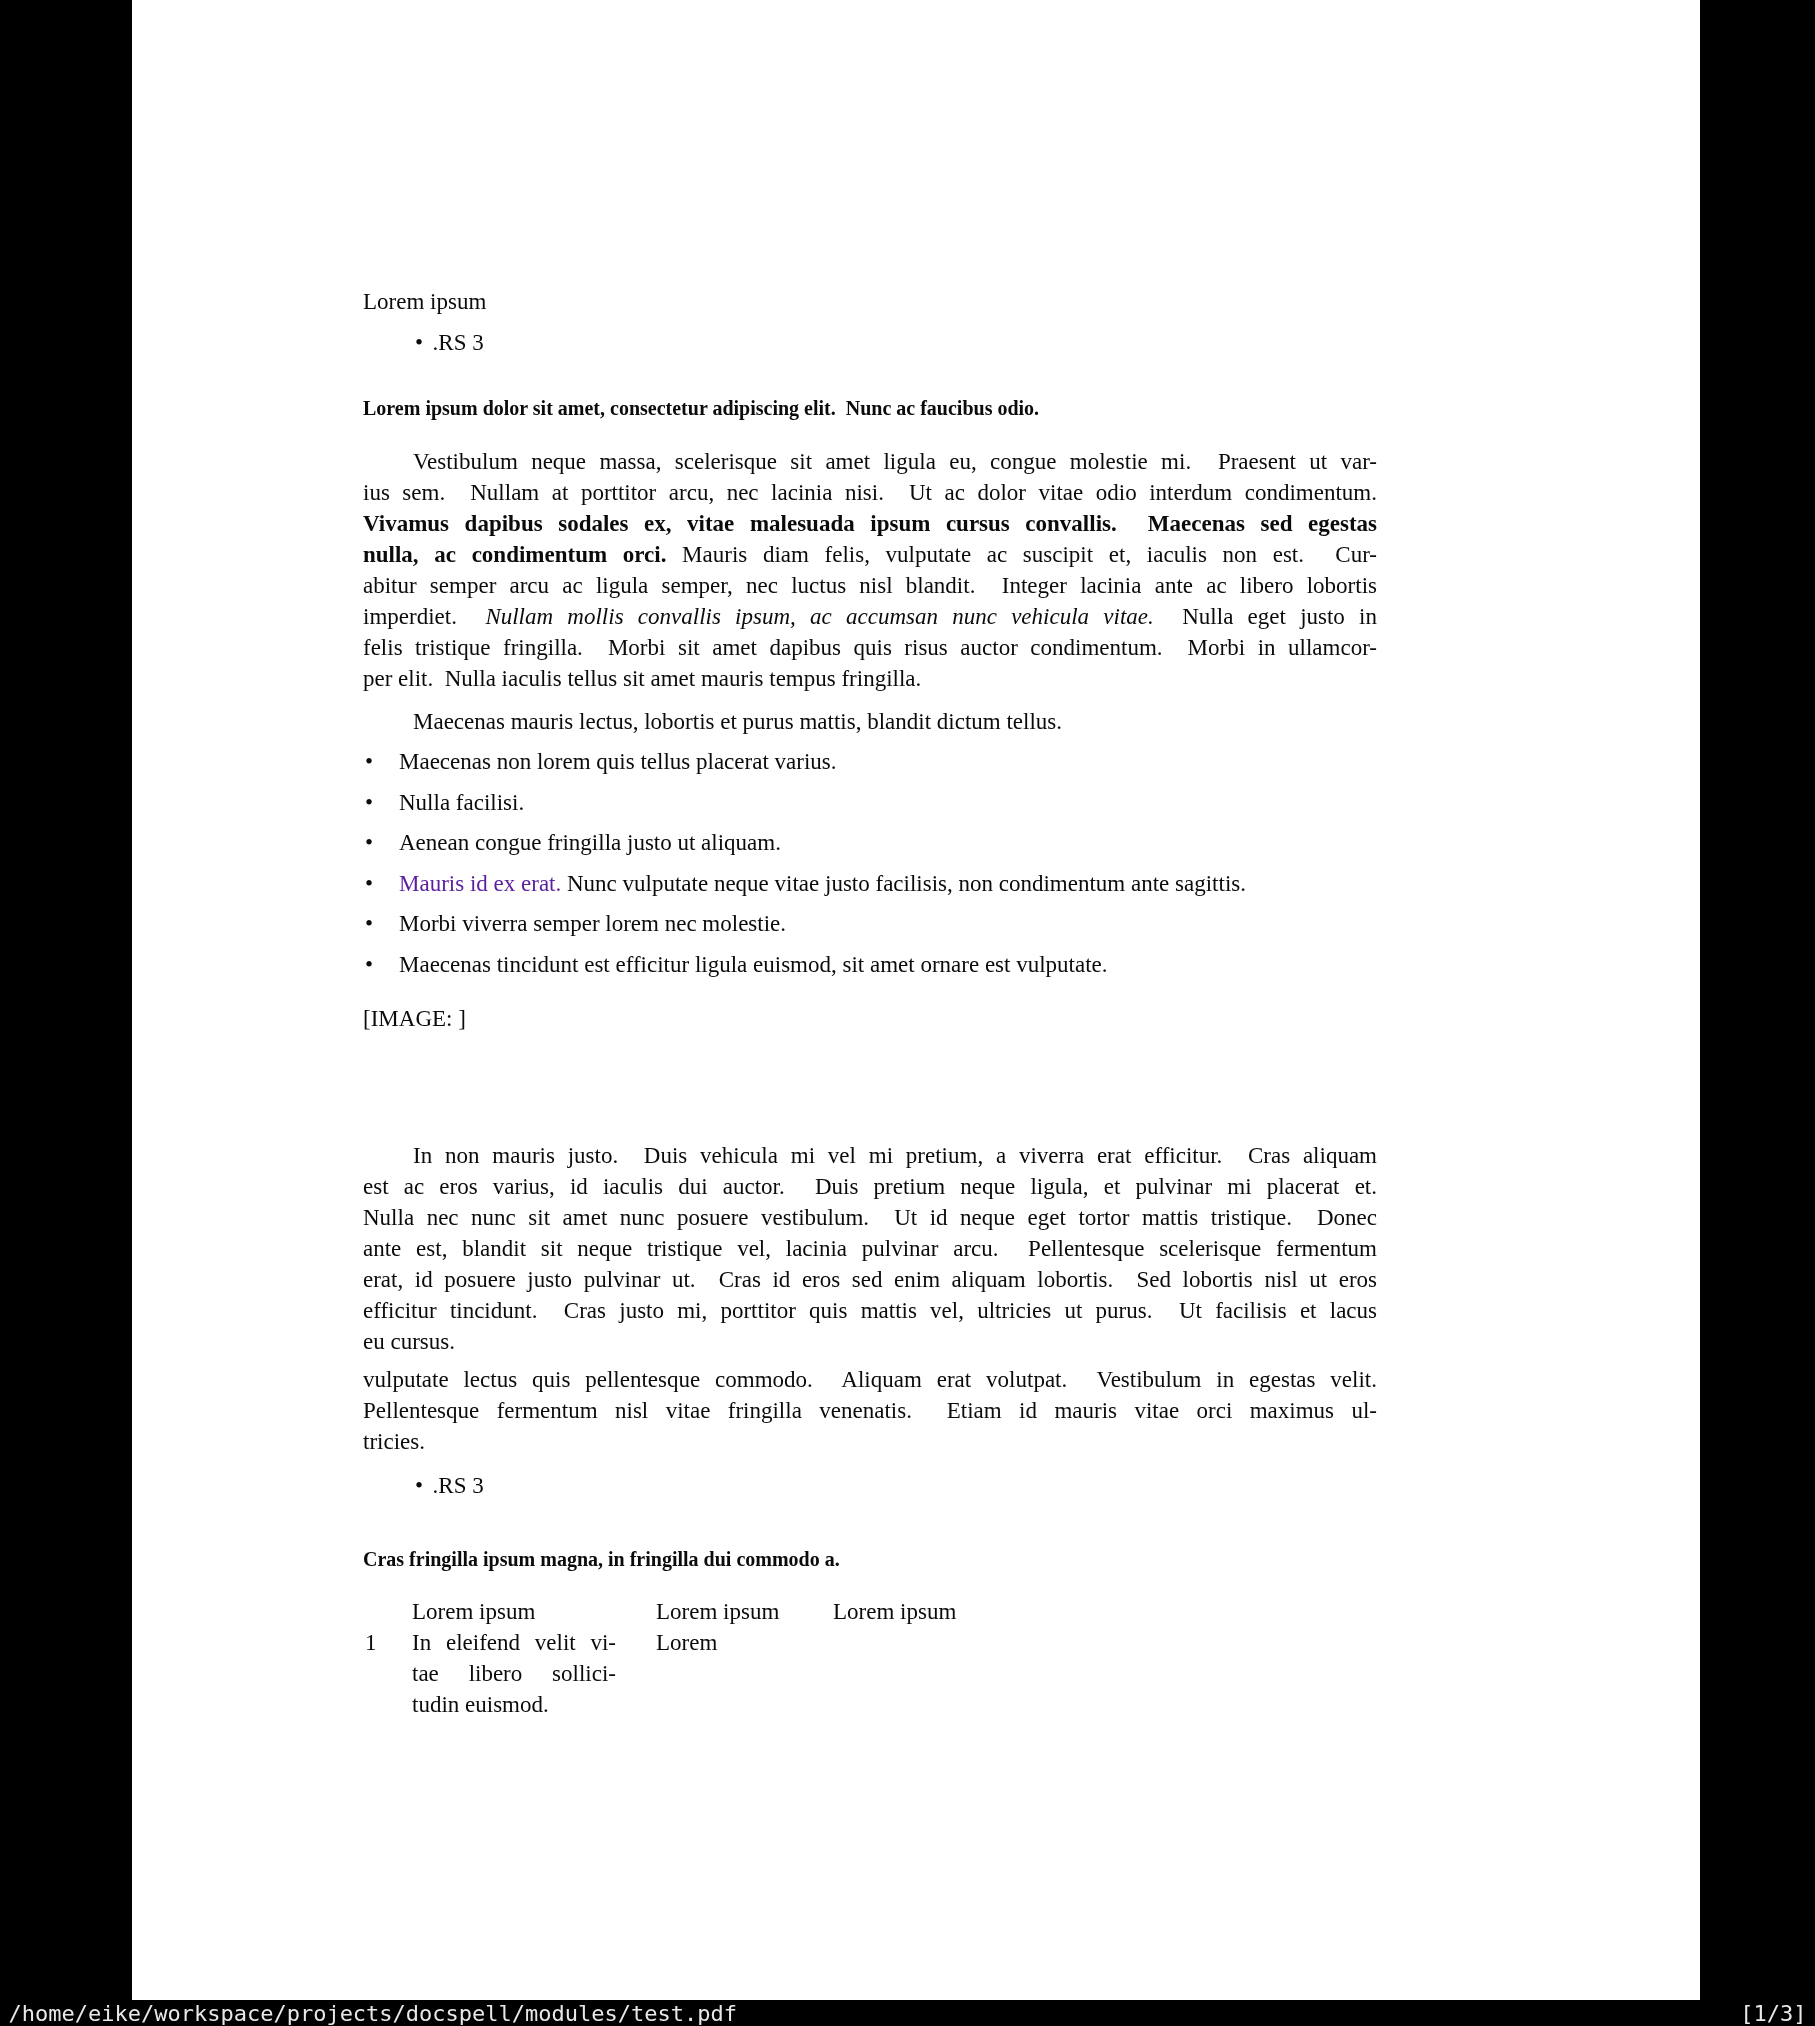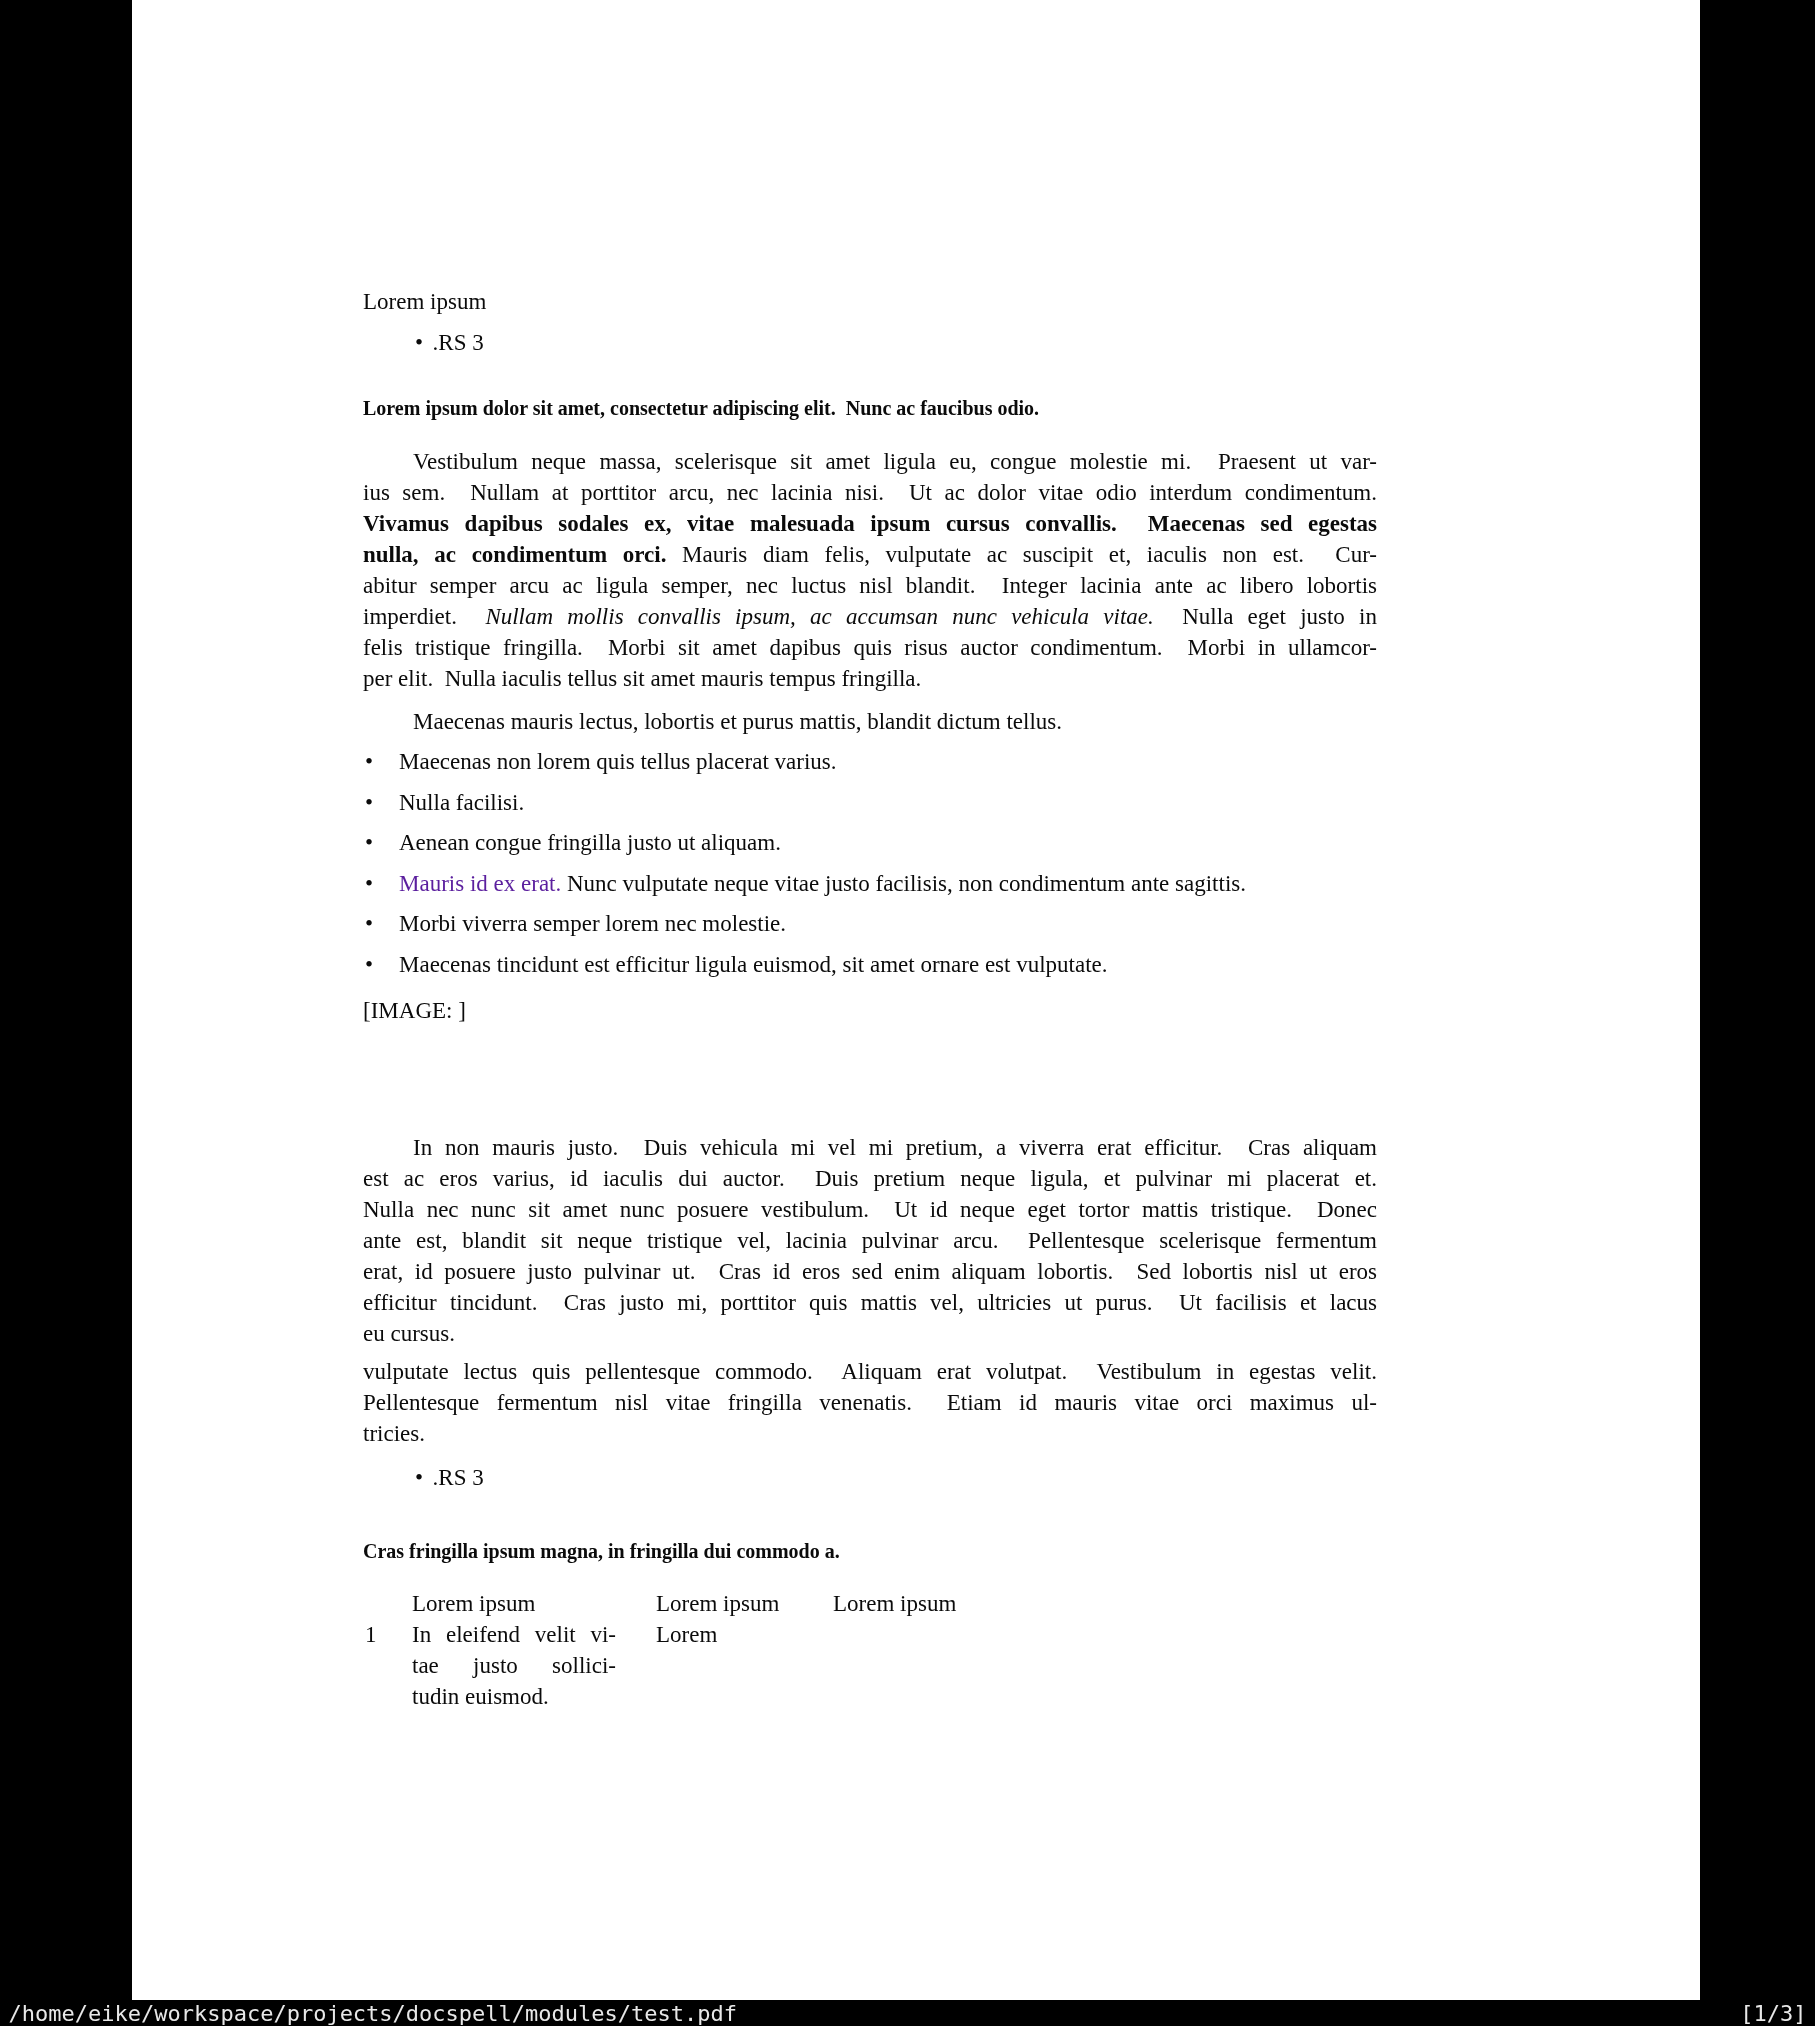--- a/index.html
+++ b/index.html
@@ -92,21 +92,21 @@
         </div>
         <div class="list-item">
           <span class="li-marker">•</span>
           <span class="li-text"><span>Morbi viverra semper lorem nec molestie.</span></span>
         </div>
         <div class="list-item">
           <span class="li-marker">•</span>
           <span class="li-text"><span>Maecenas tincidunt est efficitur ligula euismod, sit amet ornare est vulputate.</span></span>
         </div>
       </div>
-      <div class="tline" style="margin-top: 15px;"><span>[IMAGE: ]</span></div>
+      <div class="tline" style="margin-top: 23px;"><span>[IMAGE: ]</span></div>
       <div style="height: 106px;"></div>
       <div class="para">
         <div class="tline tjust tindent"><span>In non mauris justo.  Duis vehicula mi vel mi pretium, a viverra erat efficitur.  Cras aliquam</span></div>
         <div class="tline tjust"><span>est ac eros varius, id iaculis dui auctor.  Duis pretium neque ligula, et pulvinar mi placerat et.</span></div>
         <div class="tline tjust"><span>Nulla nec nunc sit amet nunc posuere vestibulum.  Ut id neque eget tortor mattis tristique.  Donec</span></div>
         <div class="tline tjust"><span>ante est, blandit sit neque tristique vel, lacinia pulvinar arcu.  Pellentesque scelerisque fermentum</span></div>
         <div class="tline tjust"><span>erat, id posuere justo pulvinar ut.  Cras id eros sed enim aliquam lobortis.  Sed lobortis nisl ut eros</span></div>
         <div class="tline tjust"><span>efficitur tincidunt.  Cras justo mi, porttitor quis mattis vel, ultricies ut purus.  Ut facilisis et lacus</span></div>
         <div class="tline"><span>eu cursus.</span></div>
       </div>
@@ -116,21 +116,21 @@
         <div class="tline"><span>tricies.</span></div>
       </div>
       <div class="tline" style="padding-left: 52px; margin-top: 12.3px;"><span class="marker">•</span><span>.RS 3</span></div>
       <div class="heading" style="margin-top: 41px;">Cras fringilla ipsum magna, in fringilla dui commodo a.</div>
       <div class="table" style="grid-template-columns: 49px 244px 177px 1fr; margin-top: 20px;">
         <div class="th cell-first"></div>
         <div class="th">Lorem ipsum</div>
         <div class="th">Lorem ipsum</div>
         <div class="th">Lorem ipsum</div>
         <div class="td cell-first"><div class="tline"><span>1</span></div></div>
-        <div class="td td-just"><div class="tline tjust"><span>In eleifend velit vi-</span></div><div class="tline tjust"><span>tae justo sollici-</span></div><div class="tline"><span>tudin euismod.</span></div></div>
+        <div class="td td-just"><div class="tline tjust"><span>In eleifend velit vi-</span></div><div class="tline tjust"><span>tae libero sollici-</span></div><div class="tline"><span>tudin euismod.</span></div></div>
         <div class="td"><div class="tline"><span>Lorem</span></div></div>
         <div class="td"></div>
       </div>
     </div>
 </div>
 
 <div class="statusbar">
   <span>/home/eike/workspace/projects/docspell/modules/test.pdf</span>
   <span>[1/3]</span>
 </div>

